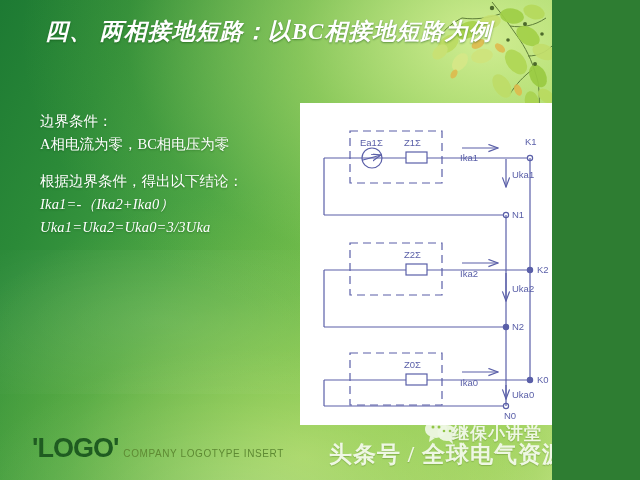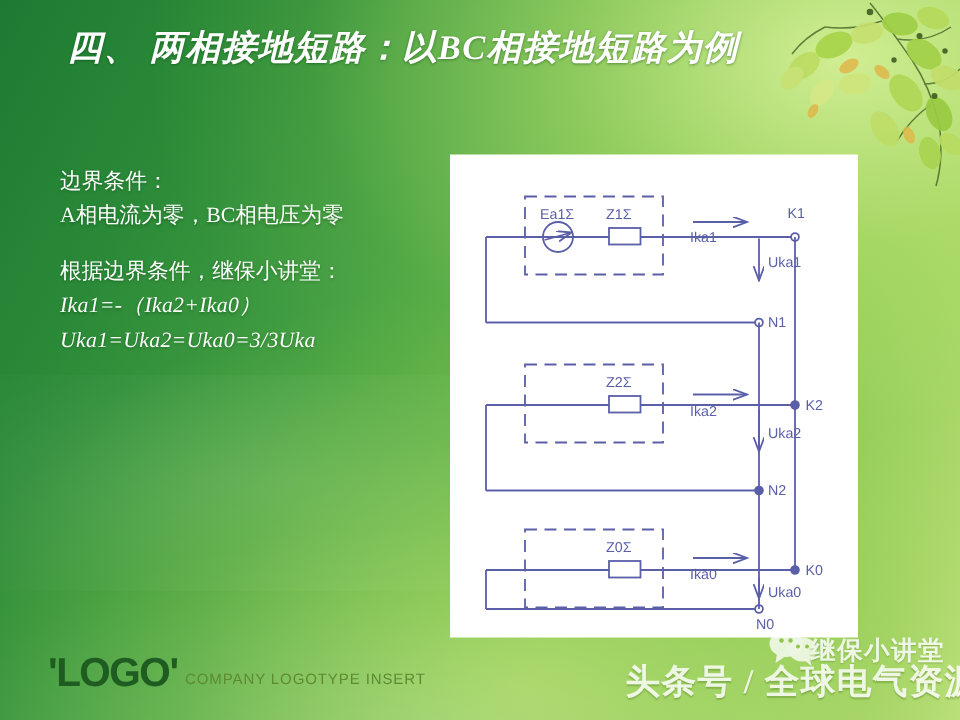--- a/index.html
+++ b/index.html
@@ -2,21 +2,21 @@
 <html><head>
 <meta charset="utf-8">
 <style>
   html,body{margin:0;padding:0;}
   body{
     width:640px;height:480px;overflow:hidden;
     font-family:"Liberation Sans", sans-serif;
     background:#2e7d32;
   }
   #slide{
-    position:relative;width:640px;height:480px;overflow:hidden;
+    position:relative;width:552px;height:480px;overflow:hidden;
     background:
       radial-gradient(ellipse 620px 420px at 88% 8%, rgba(214,240,150,0.95) 0%, rgba(186,226,110,0.55) 30%, rgba(150,205,80,0.12) 58%, rgba(0,0,0,0) 75%),
       radial-gradient(ellipse 520px 360px at 55% 95%, rgba(170,216,92,0.80) 0%, rgba(130,195,70,0.35) 45%, rgba(0,0,0,0) 75%),
       linear-gradient(118deg,#1d7a33 0%, #2b8a38 18%, #44a043 38%, #68b94b 58%, #8ecb58 76%, #b5dd72 92%, #cbe88a 100%);
   }
   
   .sweep{
     position:absolute;left:-10%;bottom:-6%;width:125%;height:48%;
     background:radial-gradient(ellipse 60% 100% at 45% 100%, rgba(255,255,255,0.22) 0%, rgba(255,255,255,0.08) 40%, rgba(255,255,255,0) 70%);
     pointer-events:none;
@@ -140,21 +140,21 @@
       <circle cx="193" cy="64" r="2"></circle>
     </g>
   </svg>
 
   <div class="title">四、 两相接地短路：以BC相接地短路为例</div>
 
   <div class="body-text">
     <div class="ln">边界条件：</div>
     <div class="ln">A相电流为零，BC相电压为零</div>
     <div class="gap"></div>
-    <div class="ln">根据边界条件，继保小讲堂：</div>
+    <div class="ln">根据边界条件，得出以下结论：</div>
     <div class="ln mono">Ika1=-（Ika2+Ika0）</div>
     <div class="ln mono">Uka1=Uka2=Uka0=3/3Uka</div>
   </div>
 
   <div class="panel">
     <svg width="272" height="322" viewBox="0 0 272 322">
       <defs>
         <marker id="ah" markerWidth="9" markerHeight="9" refX="8" refY="3" orient="auto">
           <path d="M0,0 L8,3 L0,6" fill="none" stroke="#5a5fa8" stroke-width="1"></path>
         </marker>

